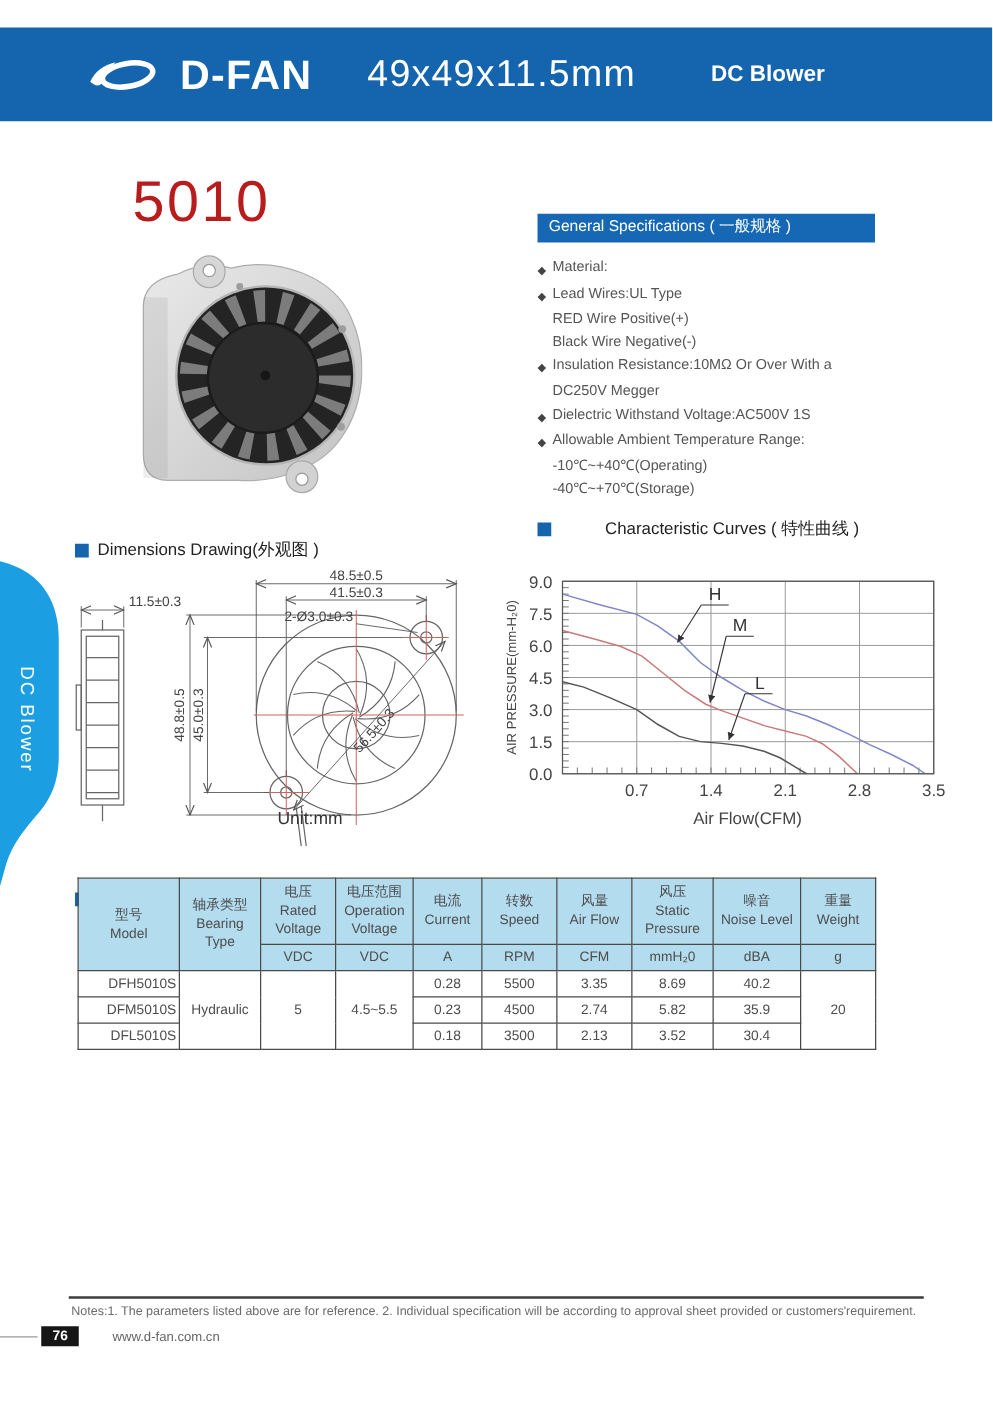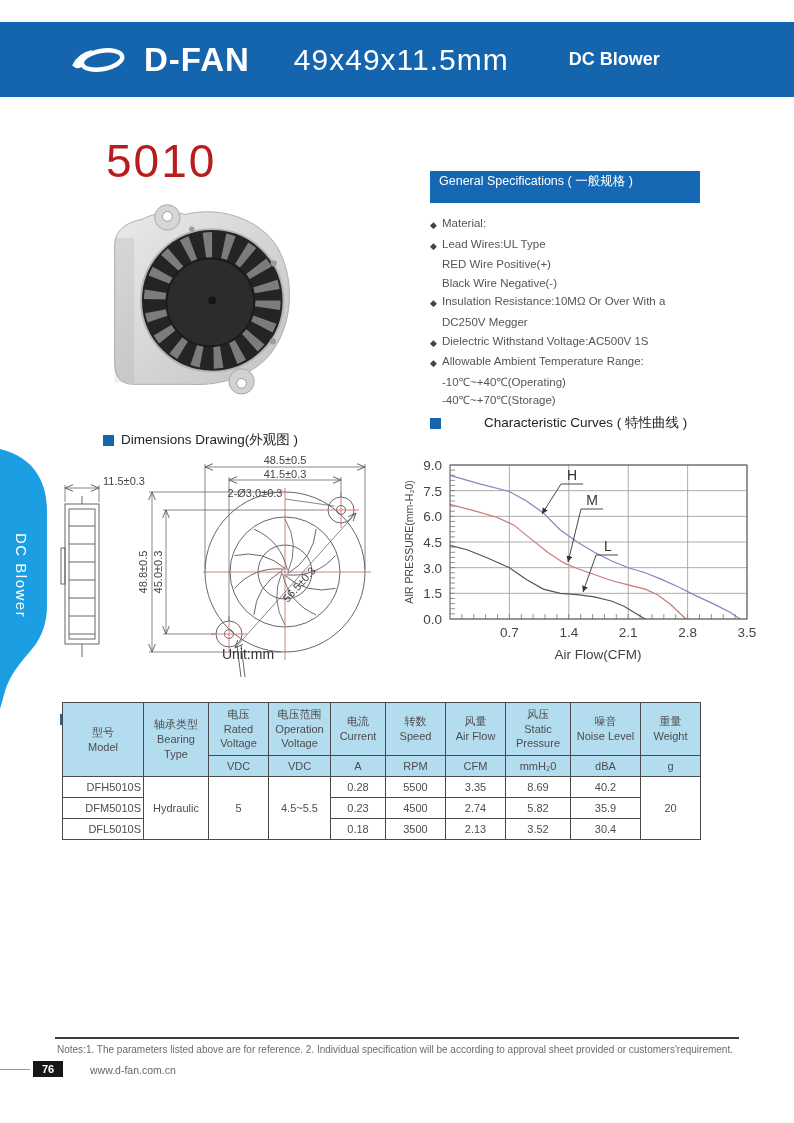--- a/index.html
+++ b/index.html
@@ -15,29 +15,29 @@
   .size-title{margin-left:44px;font-size:30px;letter-spacing:1px;}
   .product-type{margin-left:60px;font-size:18px;font-weight:bold;}
 
   
   .model-title{position:absolute;left:106px;top:134px;font-size:46px;color:#b91c1c;letter-spacing:2px;}
   .fan-photo{position:absolute;left:75px;top:193px;width:215px;height:205px;}
 
   
   .gen-specs{position:absolute;left:430px;top:171px;width:270px;}
   .gs-bar{background:var(--c-section-blue,#1668b5);color:#fff;font-size:12.5px;
-          height:32px;line-height:21px;padding-left:9px;}
+          height:23px;line-height:21px;padding-left:9px;}
   .gs-list{margin-top:11px;}
   .gs-line{display:flex;font-size:11.5px;color:#555;line-height:18.6px;}
   .gs-b{width:12px;flex:none;font-size:9px;padding-top:2px;color:#444;}
 
   
   .sec-head{position:absolute;font-size:13.5px;color:#222;display:flex;align-items:center;}
   .sq{width:11px;height:11px;background:var(--c-accent,#1564ae);display:inline-block;margin-right:7px;flex:none;}
-  .dims-head{left:60px;top:431px;margin-left:43px;}
+  .dims-head{left:60px;top:431px;}
   .curves-head{left:430px;top:414px;gap:36px;}
   .spec-head{left:60px;top:710px;}
 
   
   .dims-svg{position:absolute;left:55px;top:452px;width:360px;height:225px;}
   .dims-svg .dline{stroke:#666;fill:none;stroke-width:1;}
   .dims-svg .dline-p{stroke:#666;fill:none;stroke-width:0.9;}
   .dims-svg .redline line{stroke:#d06060;stroke-width:0.8;}
   .dims-svg .dimline line{stroke:#555;stroke-width:0.7;fill:none;}
   .dims-svg text{font-family:"Liberation Sans",sans-serif;font-size:11px;fill:#444;}

